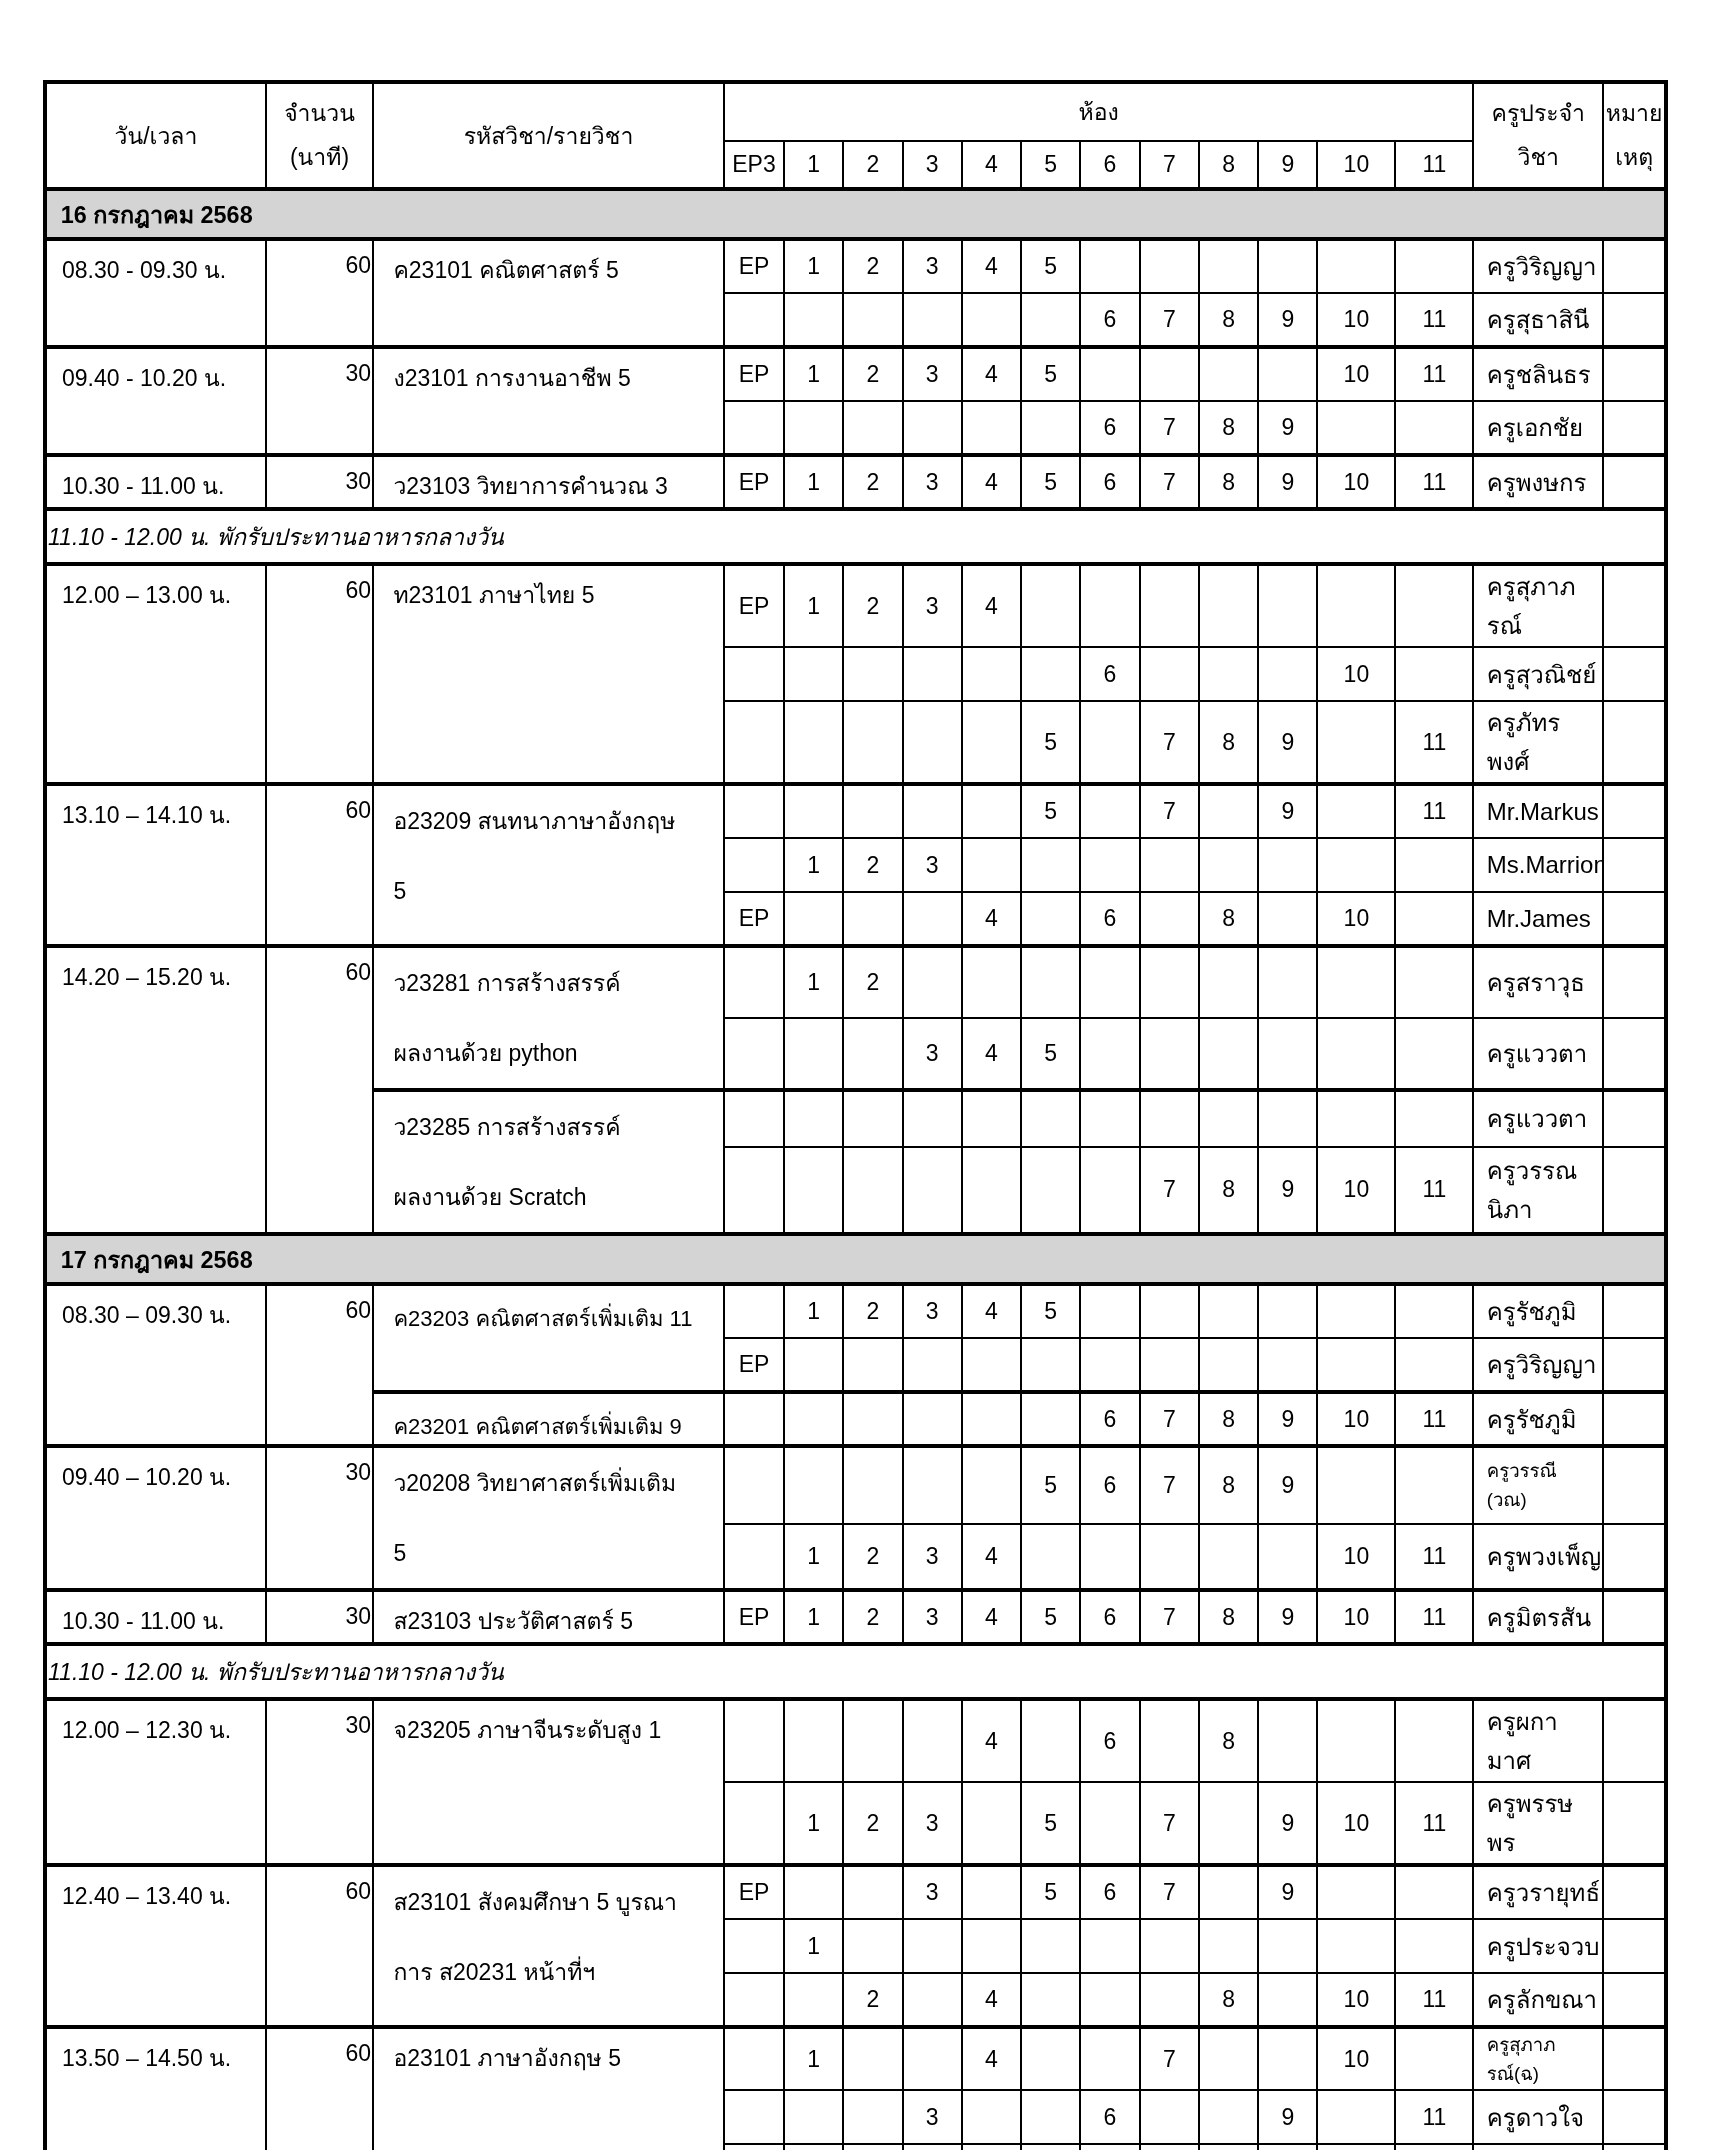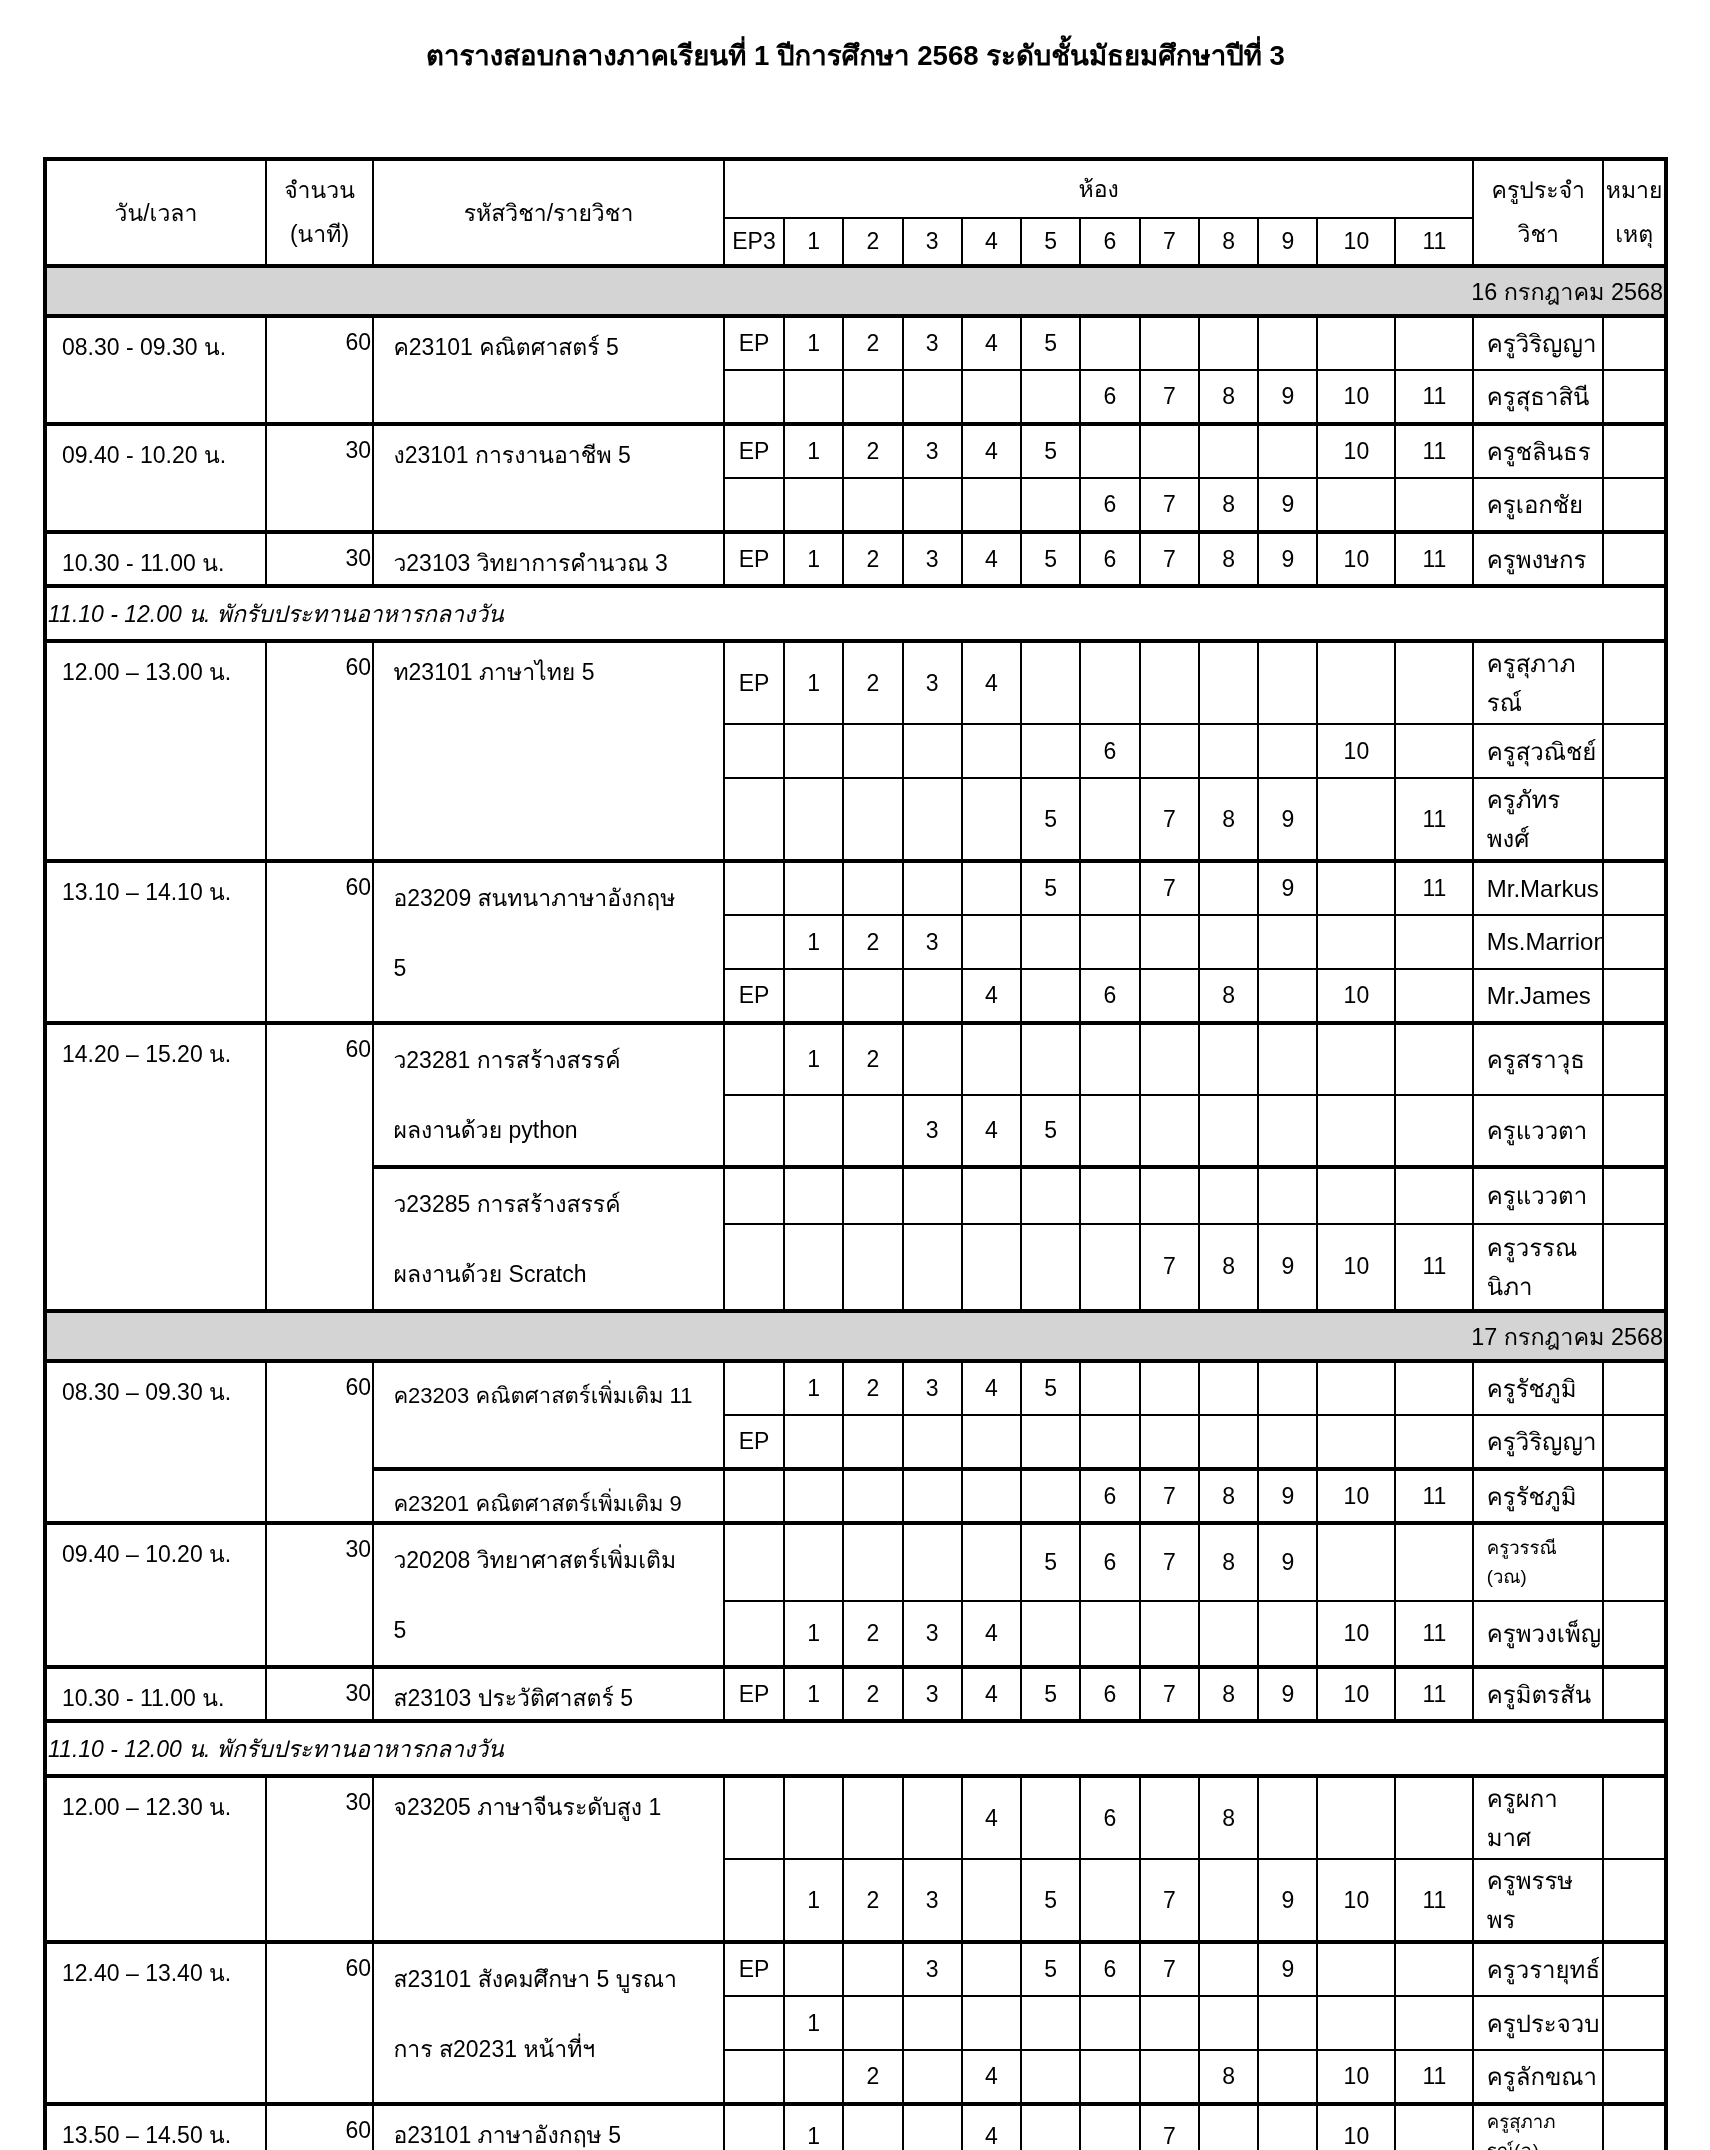--- a/index.html
+++ b/index.html
@@ -8,40 +8,39 @@
   .title{font-size:27.6px;font-weight:bold;text-align:center;margin:0;padding:33px 0 0 0;}
   table{border-collapse:collapse;table-layout:fixed;width:1625px;margin:80px auto 27.6px auto;
     border:4.1px solid #000;}
   td{border:2.1px solid #000;overflow:hidden;box-sizing:border-box;}
   tr.hA{height:59px}
   tr.hB{height:48px}
   .hc{text-align:center;vertical-align:middle;font-size:23px;}
   .two{line-height:1.9;}
   tr.r{height:54px;}
   tr.sec{height:50px;}
-  tr.sec td{background:#d4d4d4;font-weight:normal;font-size:23.4px;text-align:right;
+  tr.sec td{background:#d4d4d4;font-weight:bold;font-size:23.4px;text-align:left;
     padding-left:13.8px;border-top-width:4.1px;border-bottom-width:4.1px;vertical-align:middle;}
   tr.lunch{height:55px;}
   tr.lunch td{font-style:italic;text-align:left;font-size:23px;vertical-align:middle;
     border-top-width:4.1px;border-bottom-width:4.1px;}
   tr.blk > td, tr.mid > td{border-top-width:4.1px;}
   .time{font-size:23px;text-align:left;padding:11px 0 0 15px;vertical-align:top;}
   .dur{font-size:23px;text-align:right;padding-top:11px;vertical-align:top;}
   .subj{font-size:23px;text-align:left;padding:11px 0 0 19.3px;vertical-align:top;white-space:pre-line;}
   .subj.ml{padding-top:0;line-height:70px;}
   .subj.sm{font-size:22px;padding-top:15px;}
   .rc{font-size:23px;text-align:center;vertical-align:middle;}
   .tc{font-size:24px;text-align:left;padding-left:12.4px;vertical-align:middle;}
   .tc.sm{font-size:18.6px;margin-left:13px;}
 </style>
 </head>
 <body>
 
 <div class="page">
-  <h1 class="title">ตารางสอบกลางภาคเรียนที่ 1 ปีการศึกษา 2568 ระดับชั้นมัธยมศึกษาปีที่ 3</h1>
 
   <table>
     <colgroup>
       <col style="width:13.6%">
         <col style="width:6.6%">
         <col style="width:21.6%">
       <col style="width:3.7%">
         <col style="width:3.65%">
         <col style="width:3.65%">
       <col style="width:3.65%">

